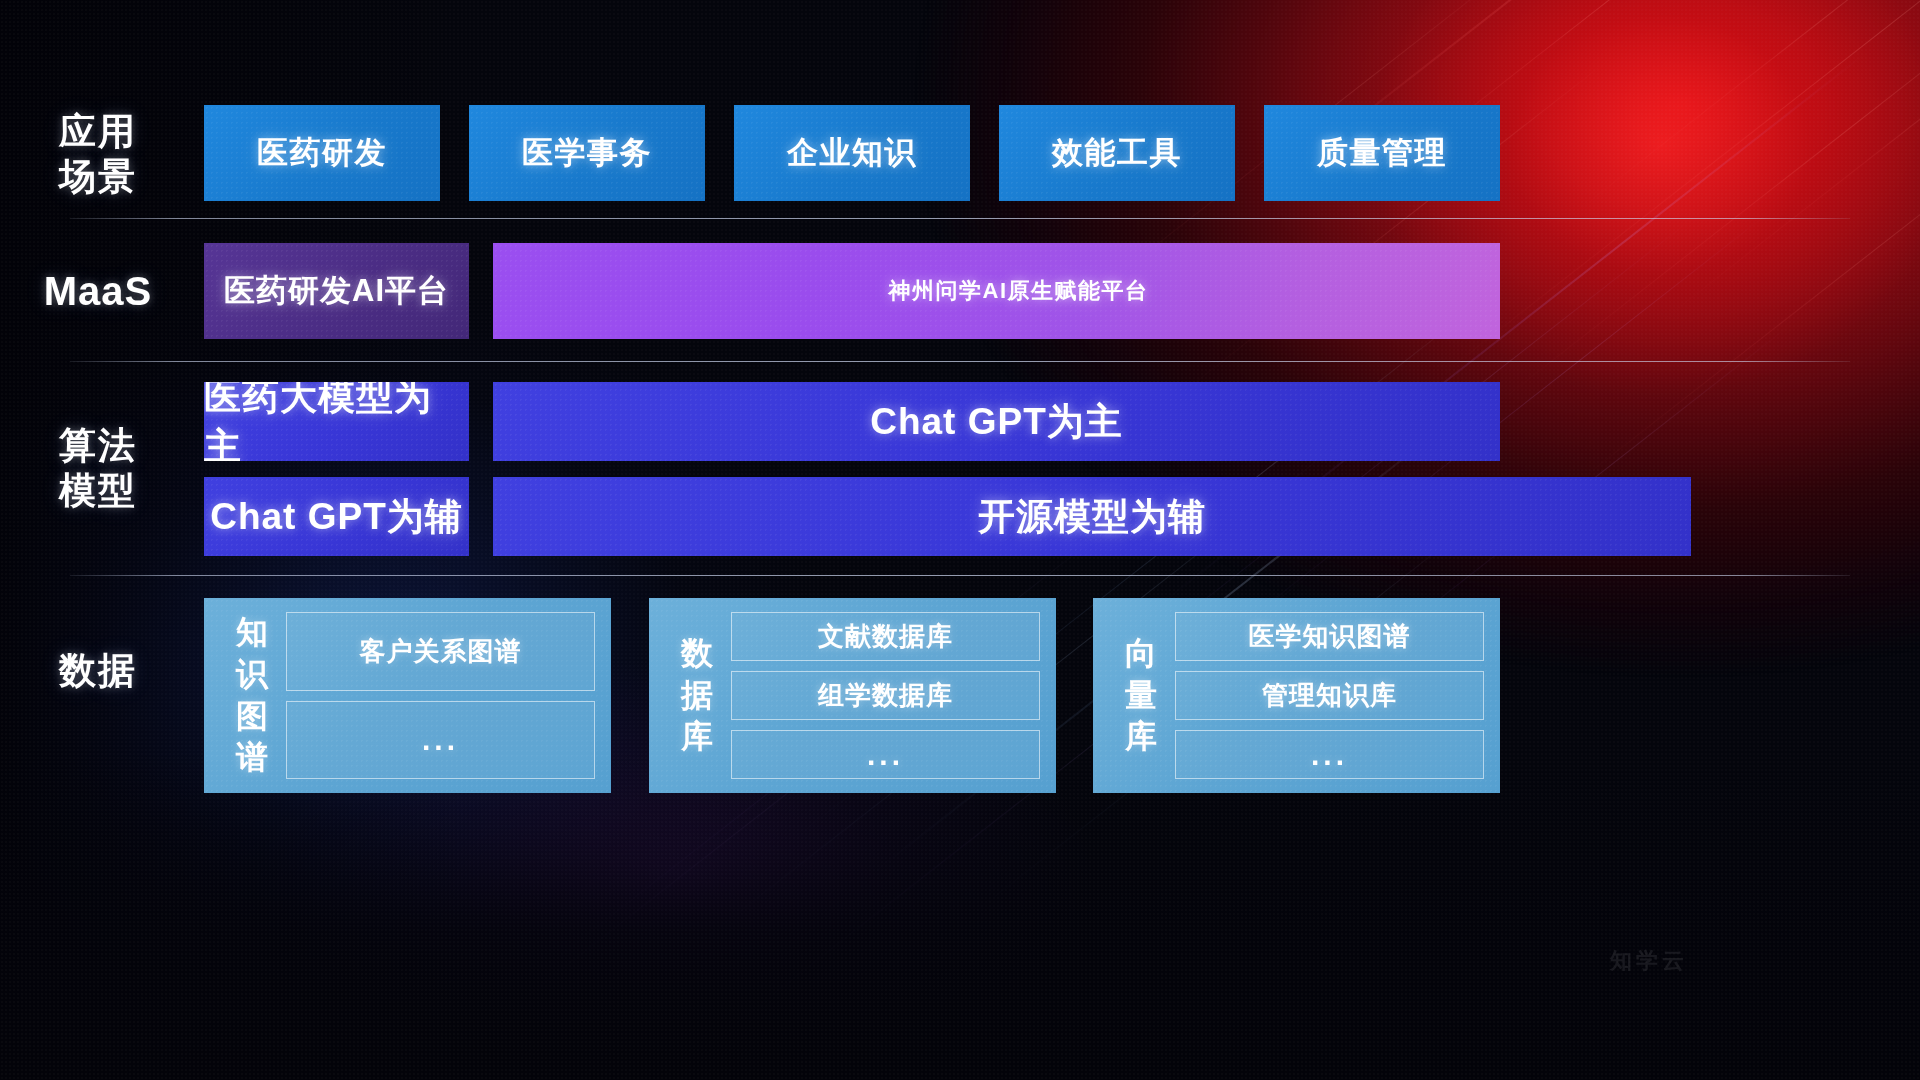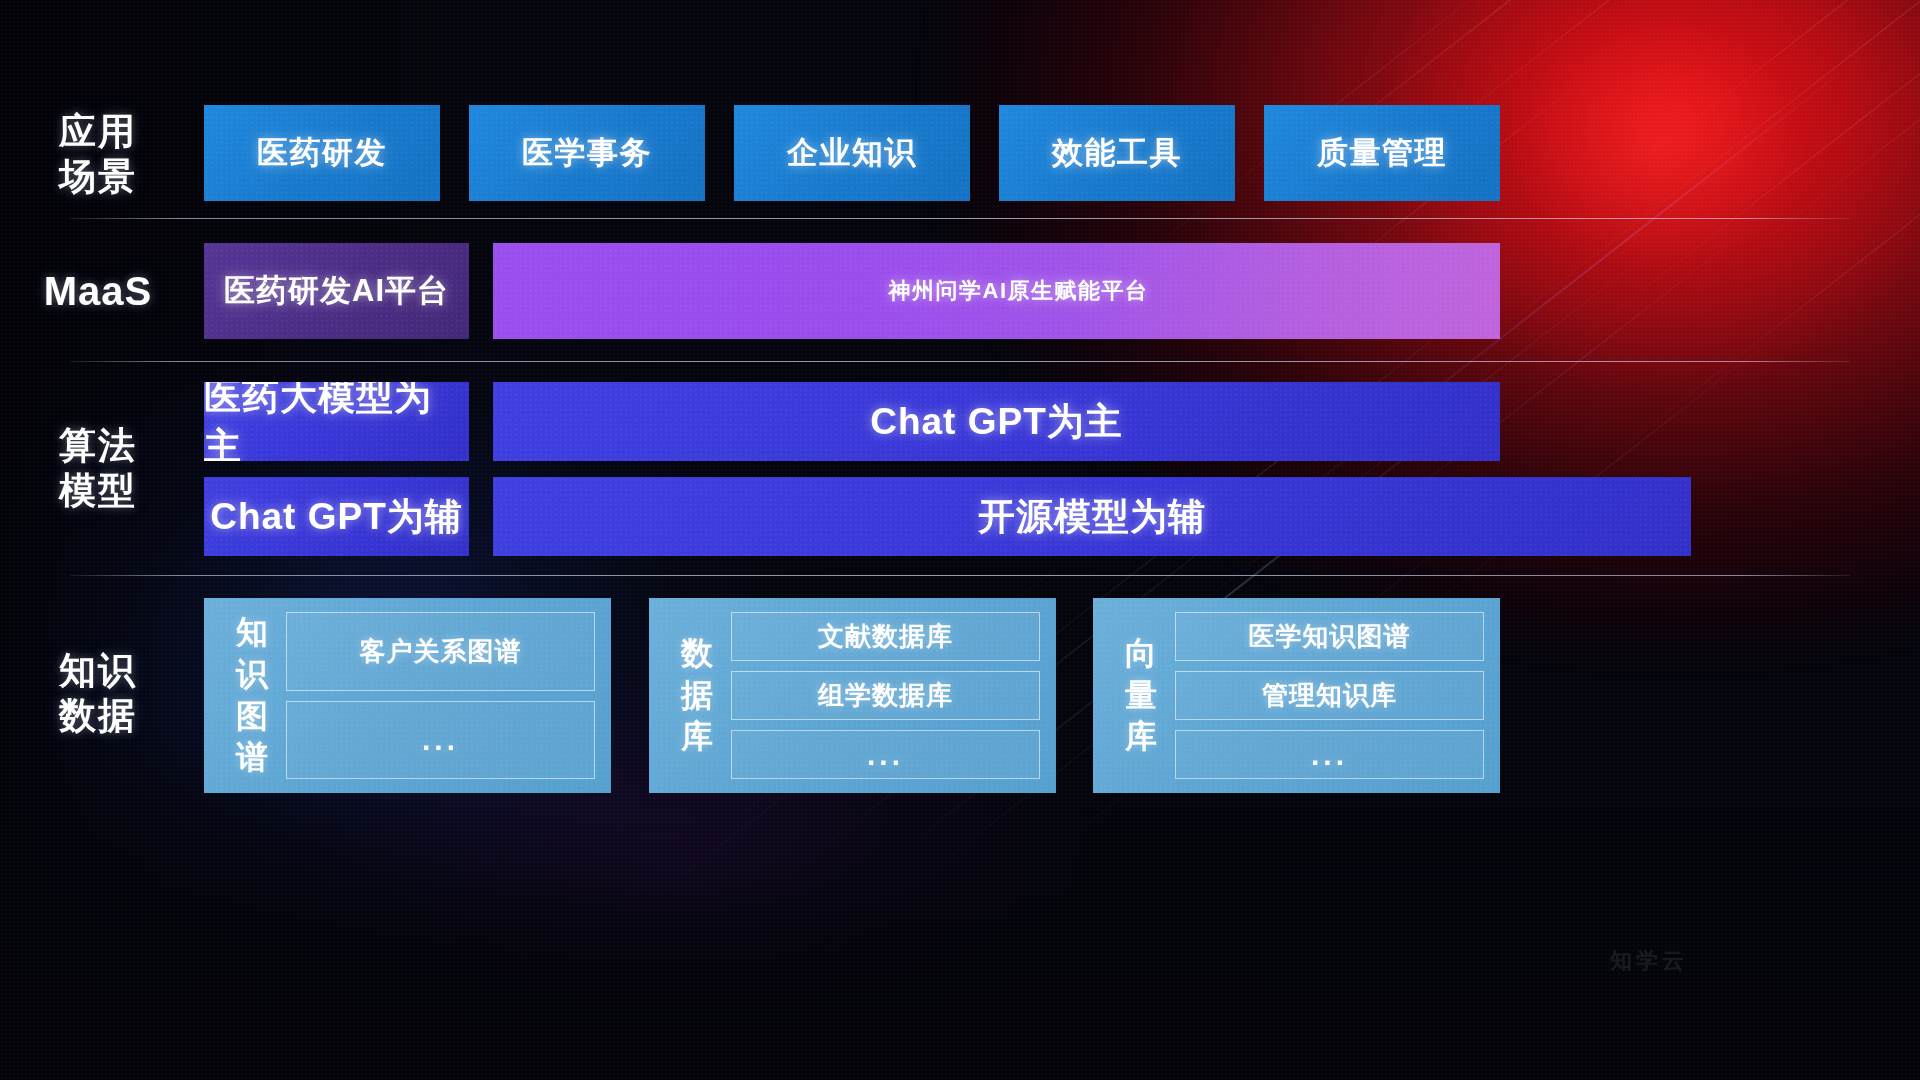--- a/index.html
+++ b/index.html
@@ -229,21 +229,20 @@
     </div>
     <div class="box algo" style="left:493px;top:95px;width:1198px;height:79px;">
       <span class="bx-txt">开源模型为辅</span>
     </div>
   </div>
 
   <div class="divider" style="top:575px;"></div>
 
   <div class="row" style="top:598px;height:195px;">
     <div class="row-label" style="top:50px;">
-      <div>知识</div>
       <div>数据</div>
     </div>
 
     <div class="kcard" style="left:204px;top:0;width:407px;height:195px;">
       <div class="kcard-label">
         <span>知</span>
         <span>识</span>
         <span>图</span>
         <span>谱</span>
       </div>

